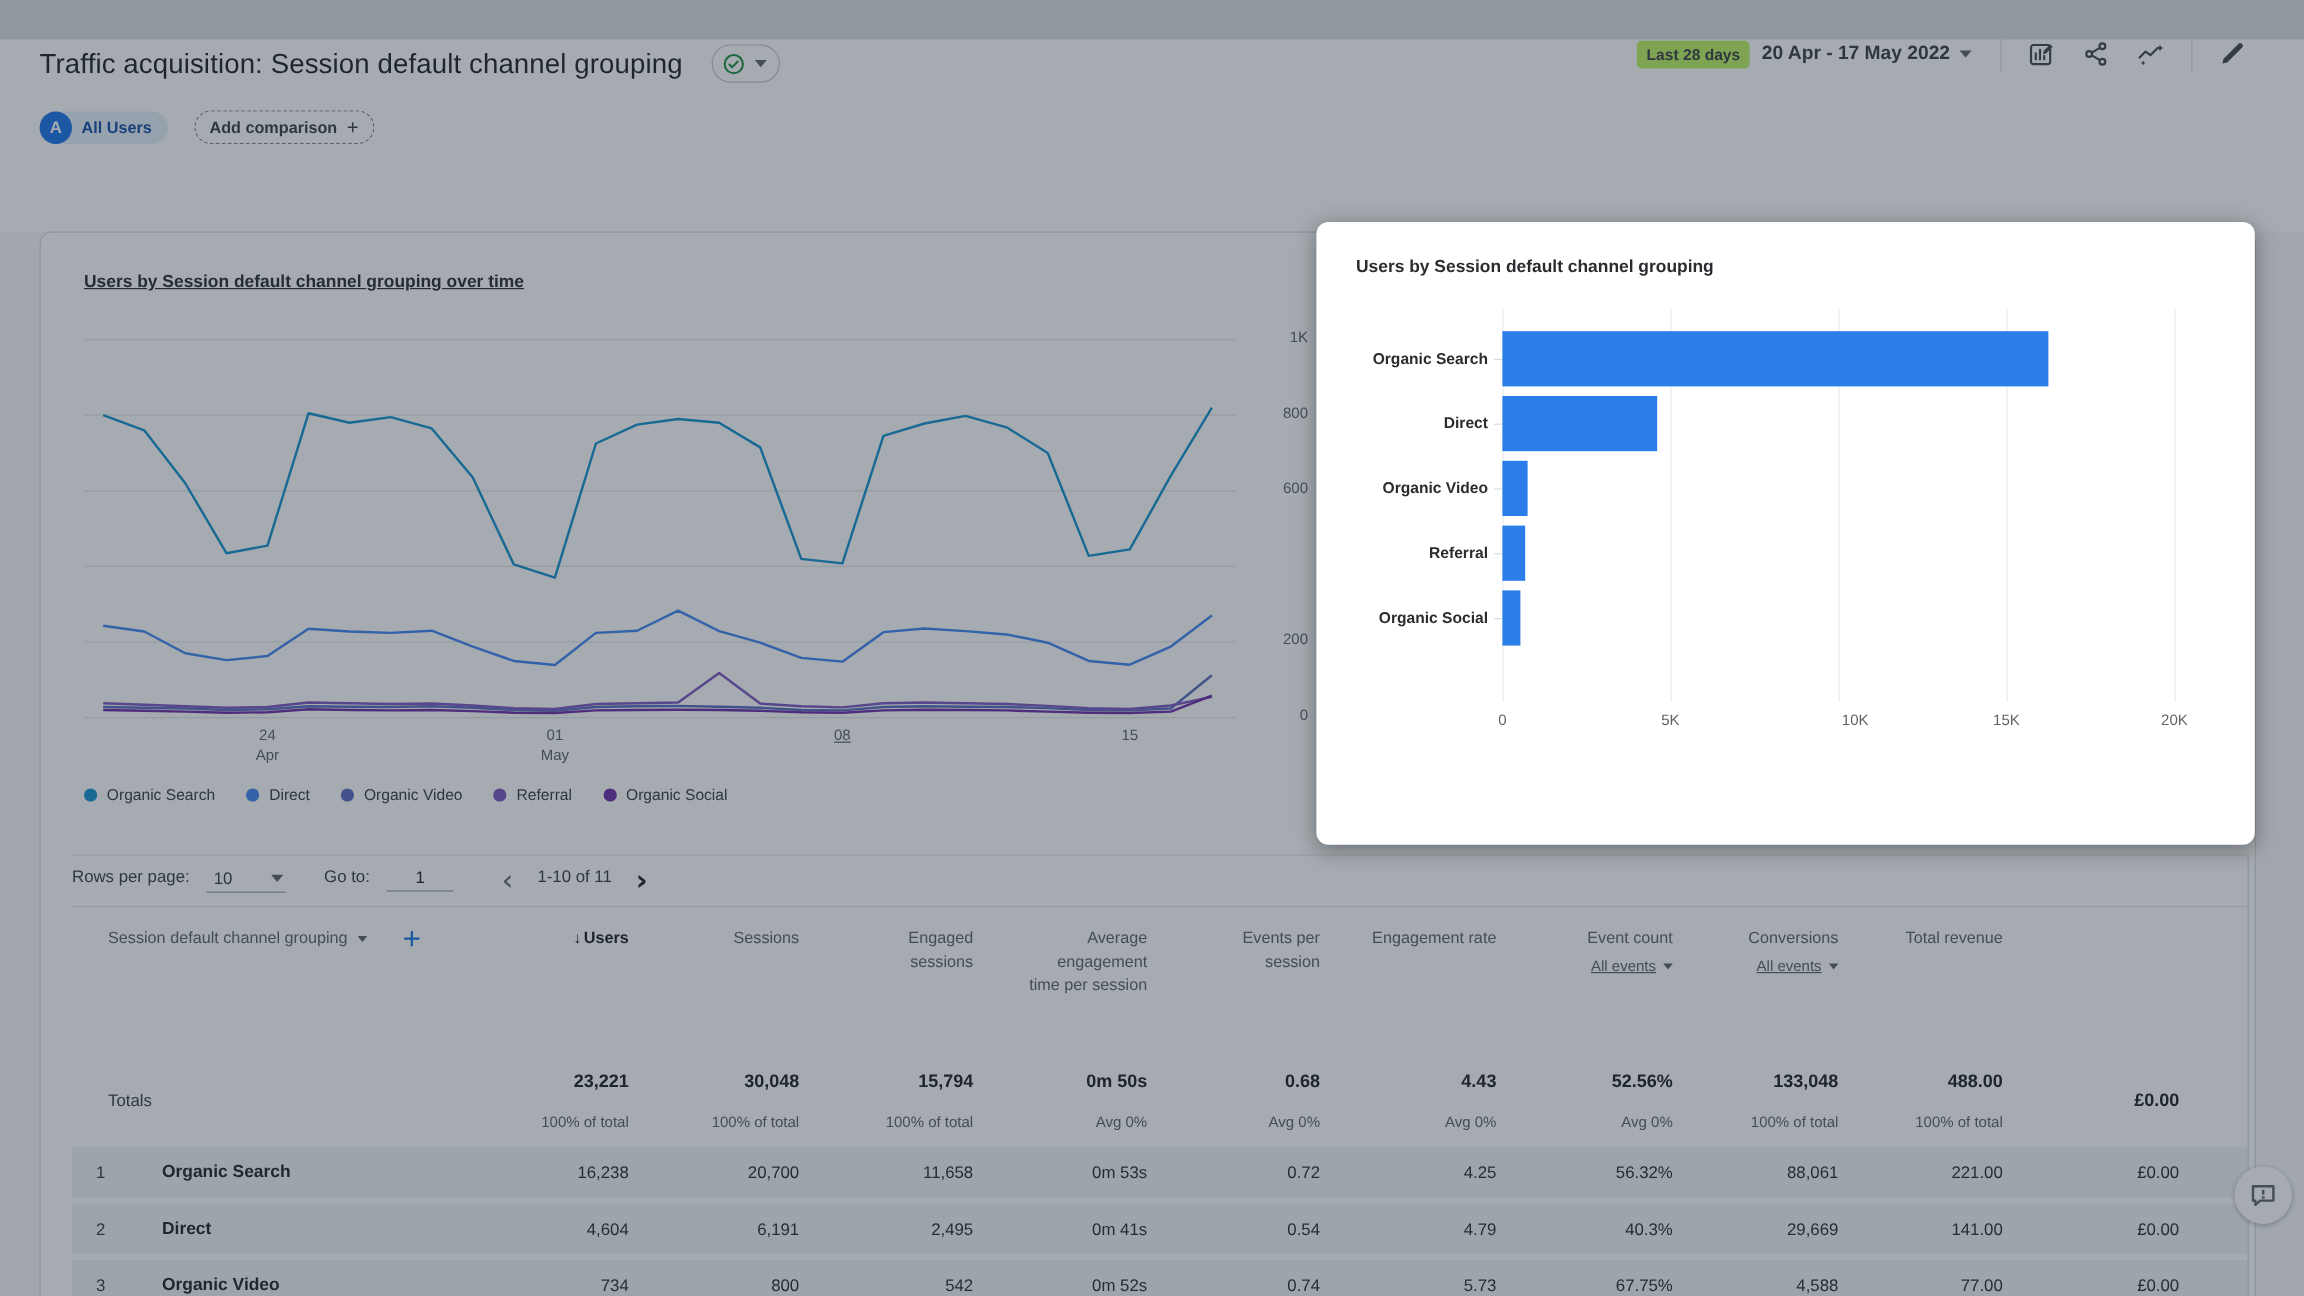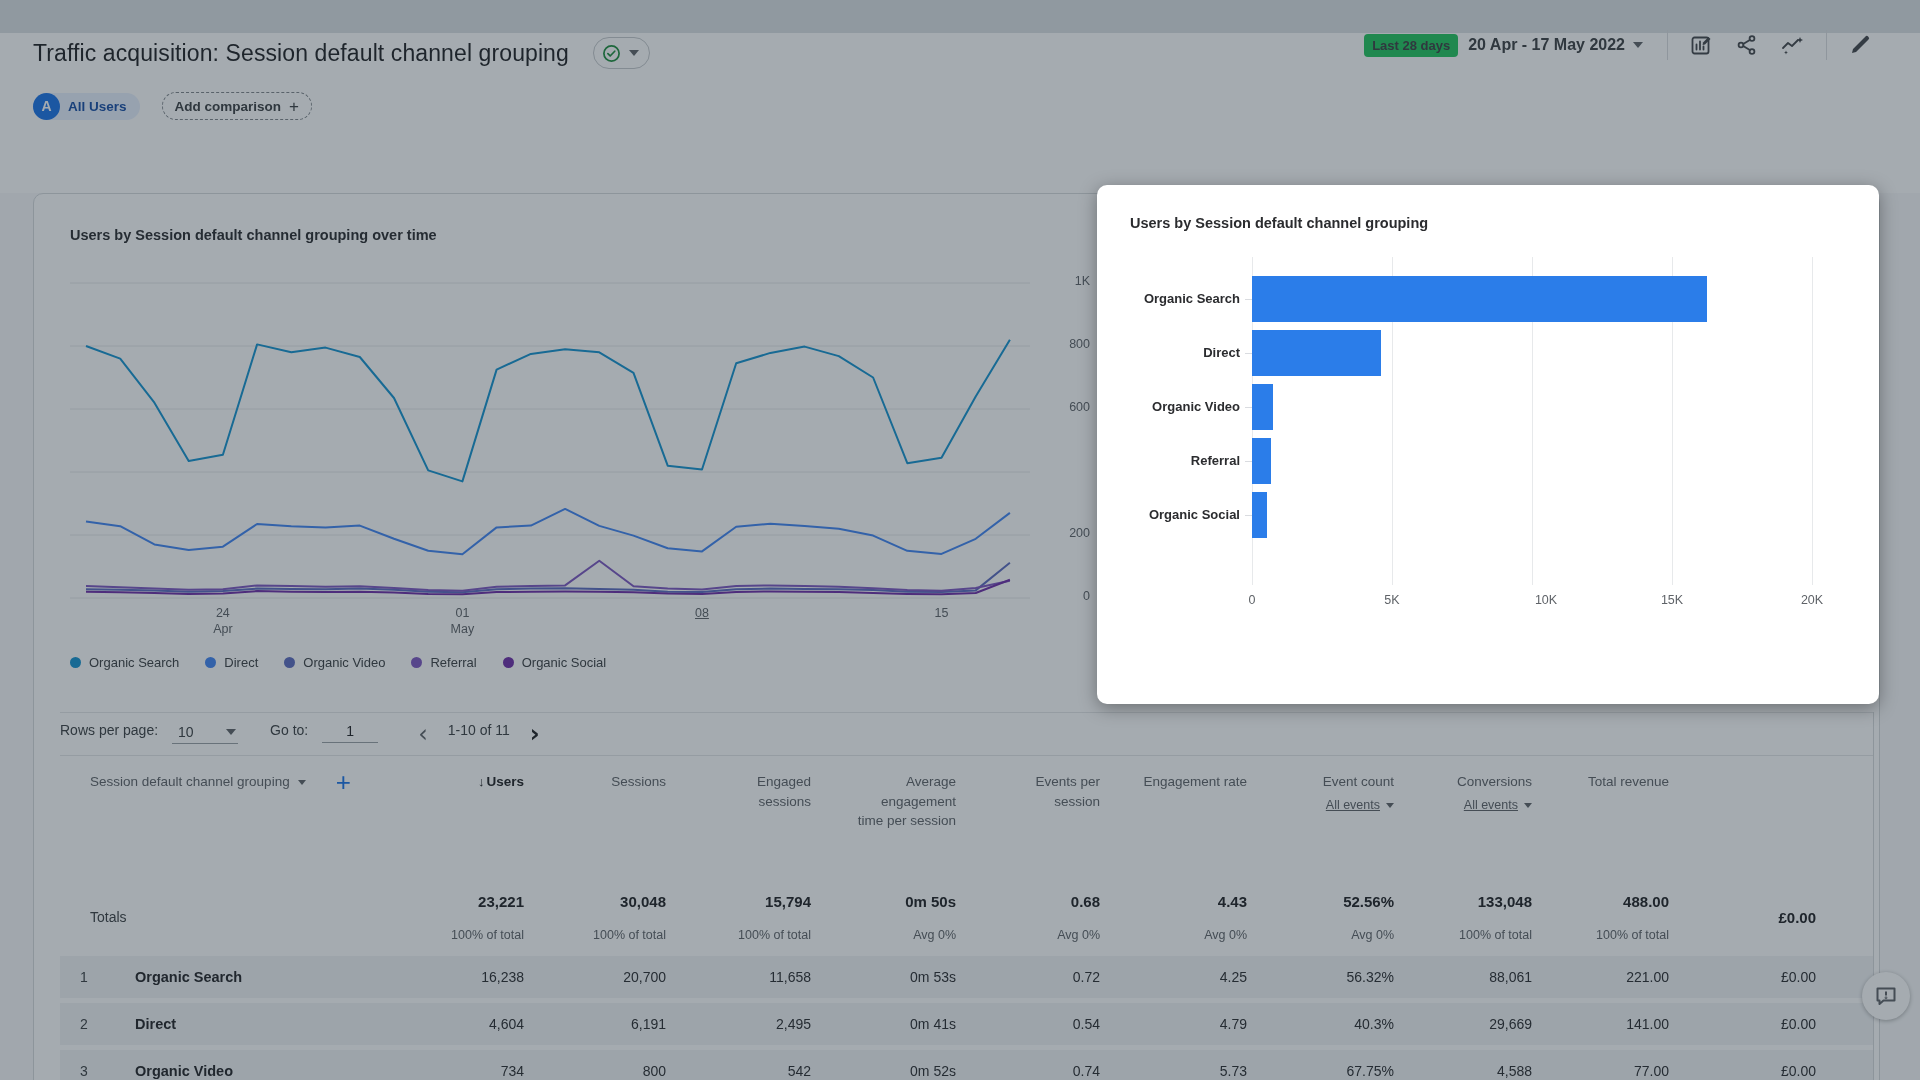--- a/index.html
+++ b/index.html
@@ -25,32 +25,32 @@
   .chips-row{left:33px;top:92px;height:28px;display:flex;align-items:center;gap:22px;}
   .audience-chip{display:flex;align-items:center;background:#e8f0fe;border-radius:14px;height:27px;padding-right:13px;cursor:pointer;}
   .audience-avatar{width:27px;height:27px;border-radius:50%;background:#1a73e8;color:#fff;font-size:14px;font-weight:700;
     display:flex;align-items:center;justify-content:center;margin-right:8px;}
   .audience-label{font-size:13.5px;font-weight:600;color:#174ea6;}
   .add-comparison{display:flex;align-items:center;gap:8px;border:1px dashed #80868b;border-radius:16px;height:28px;
     padding:0 12px;font-size:13.5px;font-weight:600;color:#3c4043;background:transparent;cursor:pointer;}
   .plus-glyph{font-size:17px;font-weight:400;color:#3c4043;line-height:1;}
 
   .date-area{top:30px;right:277px;height:30px;display:flex;align-items:center;gap:10px;}
-  .date-preset{background:#22c55e;border-radius:4px;font-size:13px;color:#3c4043;font-weight:600;padding:4px 8px;}
+  .date-preset{background:#bef264;border-radius:4px;font-size:13px;color:#3c4043;font-weight:600;padding:4px 8px;}
   .date-range{font-size:16px;color:#3c4043;font-weight:600;display:flex;align-items:center;gap:8px;cursor:pointer;}
   .toolbar-icons{top:28px;right:47px;height:34px;display:flex;align-items:center;gap:20px;}
   .tool-divider{width:1px;height:30px;background:#dadce0;}
   .tool-btn{width:26px;height:26px;display:flex;align-items:center;justify-content:center;cursor:pointer;}
   .tool-btn svg{stroke:#44474b;fill:none;stroke-width:1.8;stroke-linecap:round;stroke-linejoin:round;}
 
   
   .main-card{left:33px;top:193px;width:1845px;height:887px;background:#fff;
     border:1px solid #d7dadd;border-radius:10px 10px 0 0;}
 
-  .line-title{left:70px;top:227px;font-size:14.5px;font-weight:700;color:#2b2c2f;}
+  .line-title{left:70px;top:227px;font-size:14.5px;font-weight:700;color:#2b2c2f;text-decoration:underline;}
   #line-svg{left:70px;top:270px;}
   .yaxis-label{position:absolute;width:52px;text-align:right;font-size:12.5px;color:#5f6368;}
   .xtick{position:absolute;width:70px;text-align:center;font-size:12.5px;color:#5f6368;line-height:1.25;}
   .legend{left:70px;top:655px;display:flex;align-items:center;gap:26px;}
   .legend-item{display:flex;align-items:center;gap:8px;font-size:13px;color:#3c4043;}
   .legend-dot{width:11px;height:11px;border-radius:50%;}
 
   
   .table-toolbar{left:60px;top:712px;width:1813px;height:42px;border-top:1px solid #e4e6e8;border-bottom:1px solid #e4e6e8;
     display:flex;align-items:center;justify-content:space-between;}

